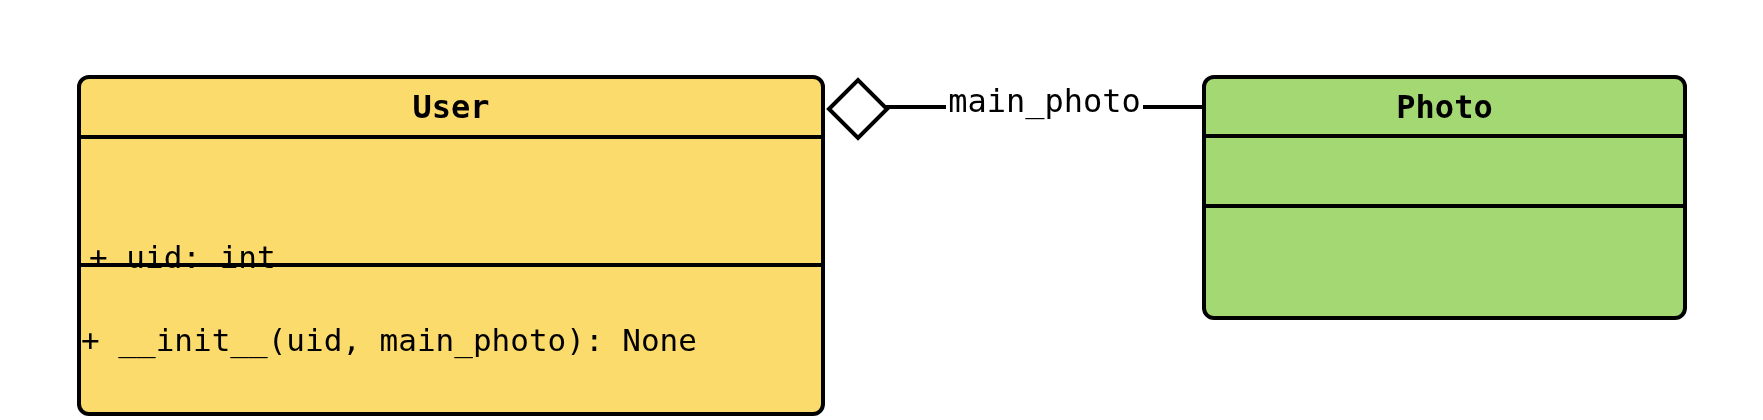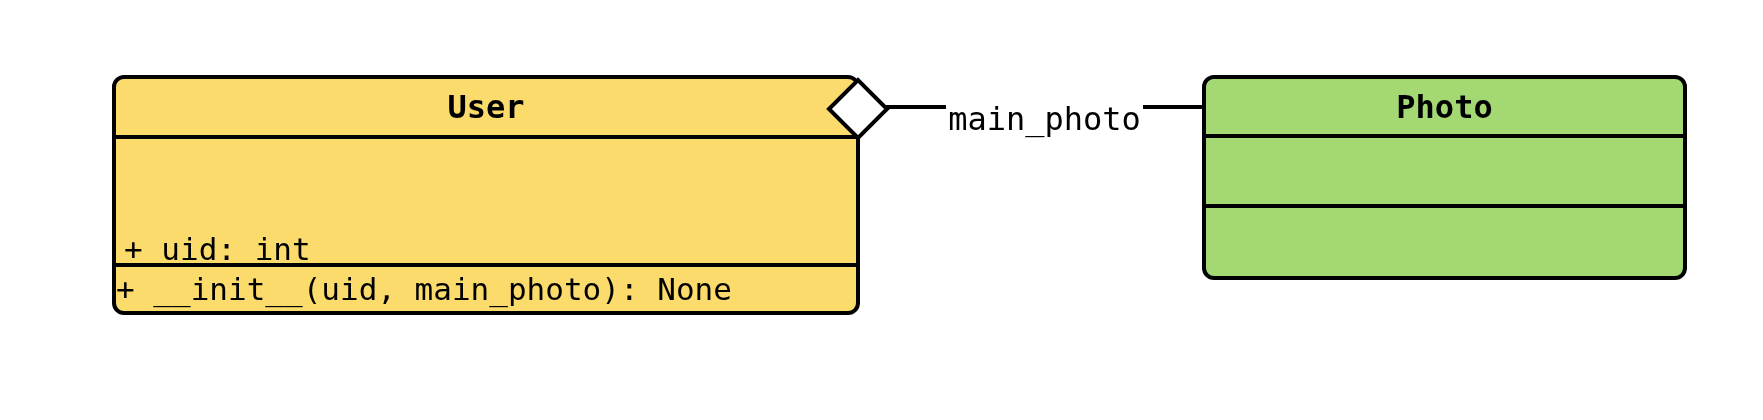--- a/index.html
+++ b/index.html
@@ -22,49 +22,48 @@
     border: 4px solid #000000;
     border-radius: 12px;
     display: flex;
     flex-direction: column;
     overflow: hidden;
   }
   #user-class {
     left: 77px;
     top: 75px;
     width: 748px;
-    height: 240px;
-    margin-left: 35px;
+    height: 341px;
   }
   #photo-class {
     left: 1202px;
     top: 75px;
     width: 485px;
-    height: 205px;
+    height: 245px;
   }
   .compartment {
     box-sizing: border-box;
     flex: 0 0 auto;
   }
   .compartment.divided {
     border-bottom: 4px solid #000000;
   }
   .title-compartment {
     display: flex;
     align-items: center;
     justify-content: center;
     font-weight: bold;
     font-size: 32px;
     white-space: pre;
   }
   #user-class .title-compartment { height: 60px; }
   #photo-class .title-compartment { height: 59px; }
   #user-class .attrs-compartment {
     height: 128px;
-    padding: 20px 0 0 8px;
+    padding: 28px 0 0 8px;
     font-size: 31px;
     line-height: 36px;
     white-space: pre;
   }
   #user-class .methods-compartment {
     flex: 1 1 auto;
     display: flex;
     align-items: center;
     font-size: 31px;
     white-space: pre;
@@ -77,25 +76,25 @@
     position: absolute;
     left: 885px;
     top: 105px;
     width: 319px;
     height: 4px;
     background: #000000;
   }
   .relation-label-wrap {
     position: absolute;
     left: 885px;
-    top: 100px;
+    top: 83px;
     width: 319px;
     height: 37px;
     display: flex;
-    align-items: center;
+    align-items: flex-end;
     justify-content: center;
   }
   .relation-label {
     background: #ffffff;
     padding: 0 2px;
     font-size: 32px;
     white-space: pre;
   }
   .diamond-svg {
     position: absolute;

